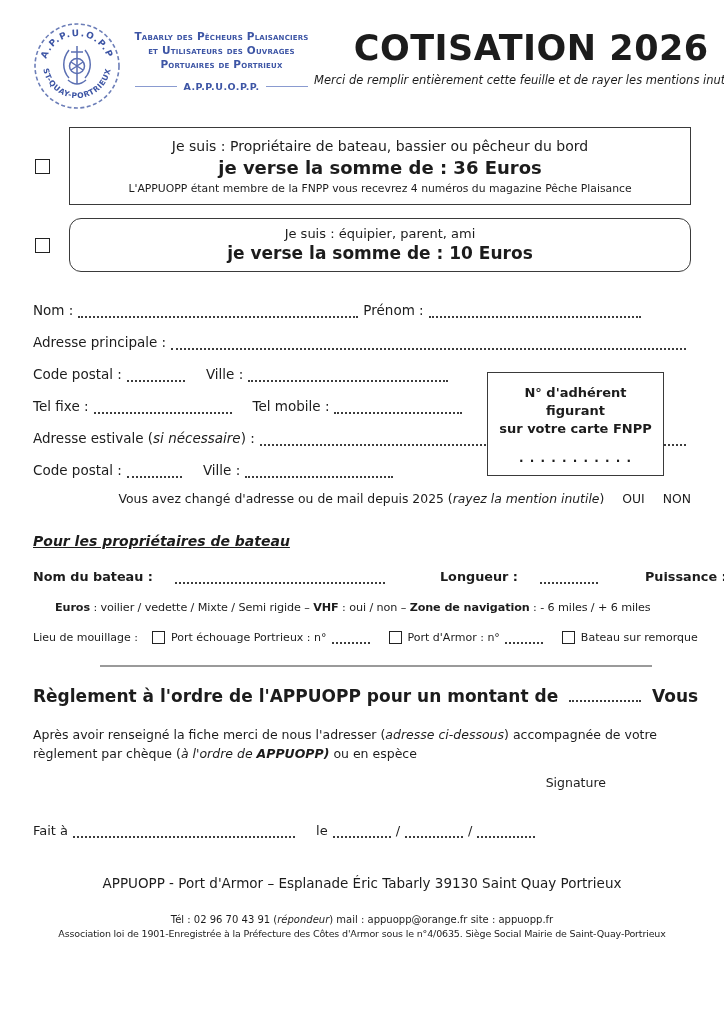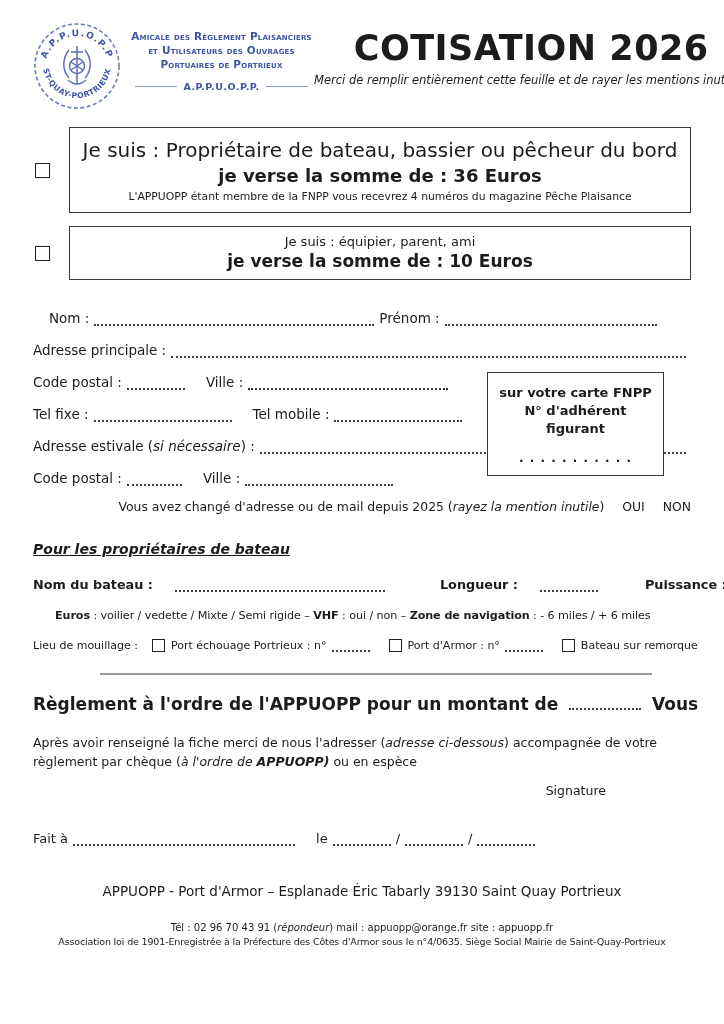--- a/index.html
+++ b/index.html
@@ -18,22 +18,22 @@
   .rule{flex:1;height:1px;background:#8a9bd0;}
   .assoc-abbr{font-size:9.5px;font-weight:bold;color:#3d55a5;letter-spacing:.5px;}
   .title-block{flex:1;text-align:center;padding-top:6px;}
   .title{font-size:35px;font-weight:bold;margin:0;letter-spacing:.5px;white-space:nowrap;}
   .subtitle{font-size:11.5px;font-style:italic;margin-top:5px;white-space:nowrap;}
   
   .option-row{display:flex;align-items:center;margin-top:13px;}
   .checkbox{width:13px;height:13px;border:1.7px solid #222;display:inline-block;flex:none;
     margin-left:2px;background:#fff;}
   .option-box{border:1.7px solid #3a3a3a;flex:1;margin-left:19px;text-align:center;padding:10px 8px 9px;}
-  .option-box.small{padding:7px 8px 8px;}
-  .opt-intro{font-size:20px;}
+  .option-box.small{padding:7px 8px 8px;border-radius:12px;}
+  .opt-intro{font-size:14px;}
   .opt-intro.small{font-size:13px;}
   .opt-amount{font-size:18px;font-weight:bold;margin-top:3px;}
   .opt-amount.small{font-size:17px;margin-top:2px;}
   .opt-note{font-size:10.8px;margin-top:4px;}
   
   .row{display:flex;align-items:flex-end;margin-top:16px;font-size:13.5px;white-space:nowrap;}
   .lbl{white-space:nowrap;}
   .b{font-weight:bold;}
   .i{font-style:italic;}
   .bi{font-weight:bold;font-style:italic;}
@@ -92,21 +92,21 @@
         </g>
         <text font-size="9" font-weight="bold" fill="#3d55a5" letter-spacing="1.4" text-anchor="middle">
           <textPath href="#arcTop" startOffset="50%">A.P.P.U.O.P.P</textPath>
         </text>
         <text font-size="7.6" font-weight="bold" fill="#3d55a5" letter-spacing="0.6" text-anchor="middle">
           <textPath href="#arcBottom" startOffset="50%">ST-QUAY-PORTRIEUX</textPath>
         </text>
       </svg>
     </div>
     <div class="assoc">
-      <div class="assoc-line">Amicale des Règlement Plaisanciers</div>
+      <div class="assoc-line">Tabarly des Pêcheurs Plaisanciers</div>
       <div class="assoc-line">et Utilisateurs des Ouvrages</div>
       <div class="assoc-line">Portuaires de Portrieux</div>
       <div class="assoc-abbr-row">
         <span class="rule"></span>
         <span class="assoc-abbr">A.P.P.U.O.P.P.</span>
         <span class="rule"></span>
       </div>
     </div>
     <div class="title-block">
       <div class="title">COTISATION 2026</div>
@@ -124,21 +124,21 @@
   </div>
 
   <div class="option-row">
     <span class="checkbox"></span>
     <div class="option-box small">
       <div class="opt-intro small">Je suis : équipier, parent, ami</div>
       <div class="opt-amount small">je verse la somme de : 10 Euros</div>
     </div>
   </div>
 
-  <div class="row" style="margin-top:30px;margin-left:16px;">
+  <div class="row" style="margin-top:30px;">
     <span class="lbl">Nom :</span>
     <span class="dots" style="width:280px;"></span>
     <span class="lbl">Prénom :</span>
     <span class="dots" style="width:212px;"></span>
   </div>
 
   <div class="row">
     <span class="lbl">Adresse principale :</span>
     <span class="dots grow"></span>
   </div>
@@ -154,22 +154,22 @@
   <div class="row">
     <span class="lbl">Tel fixe :</span>
     <span class="dots" style="width:138px;"></span>
     <span class="gap"></span>
     <span class="lbl">Tel mobile :</span>
     <span class="dots" style="width:128px;"></span>
   </div>
 
 
   <div class="member-box">
+    <div>N° d'adhérent figurant</div>
     <div>sur votre carte FNPP</div>
-    <div>N° d'adhérent figurant</div>
     <div class="member-dots">. . . . . . . . . . .</div>
   </div>
 
   <div class="row">
     <span class="lbl"><span>Adresse estivale (</span><span class="i">si nécessaire</span><span>) :</span></span>
     <span class="dots grow"></span>
   </div>
 
   <div class="row">
     <span class="lbl">Code postal :</span>

